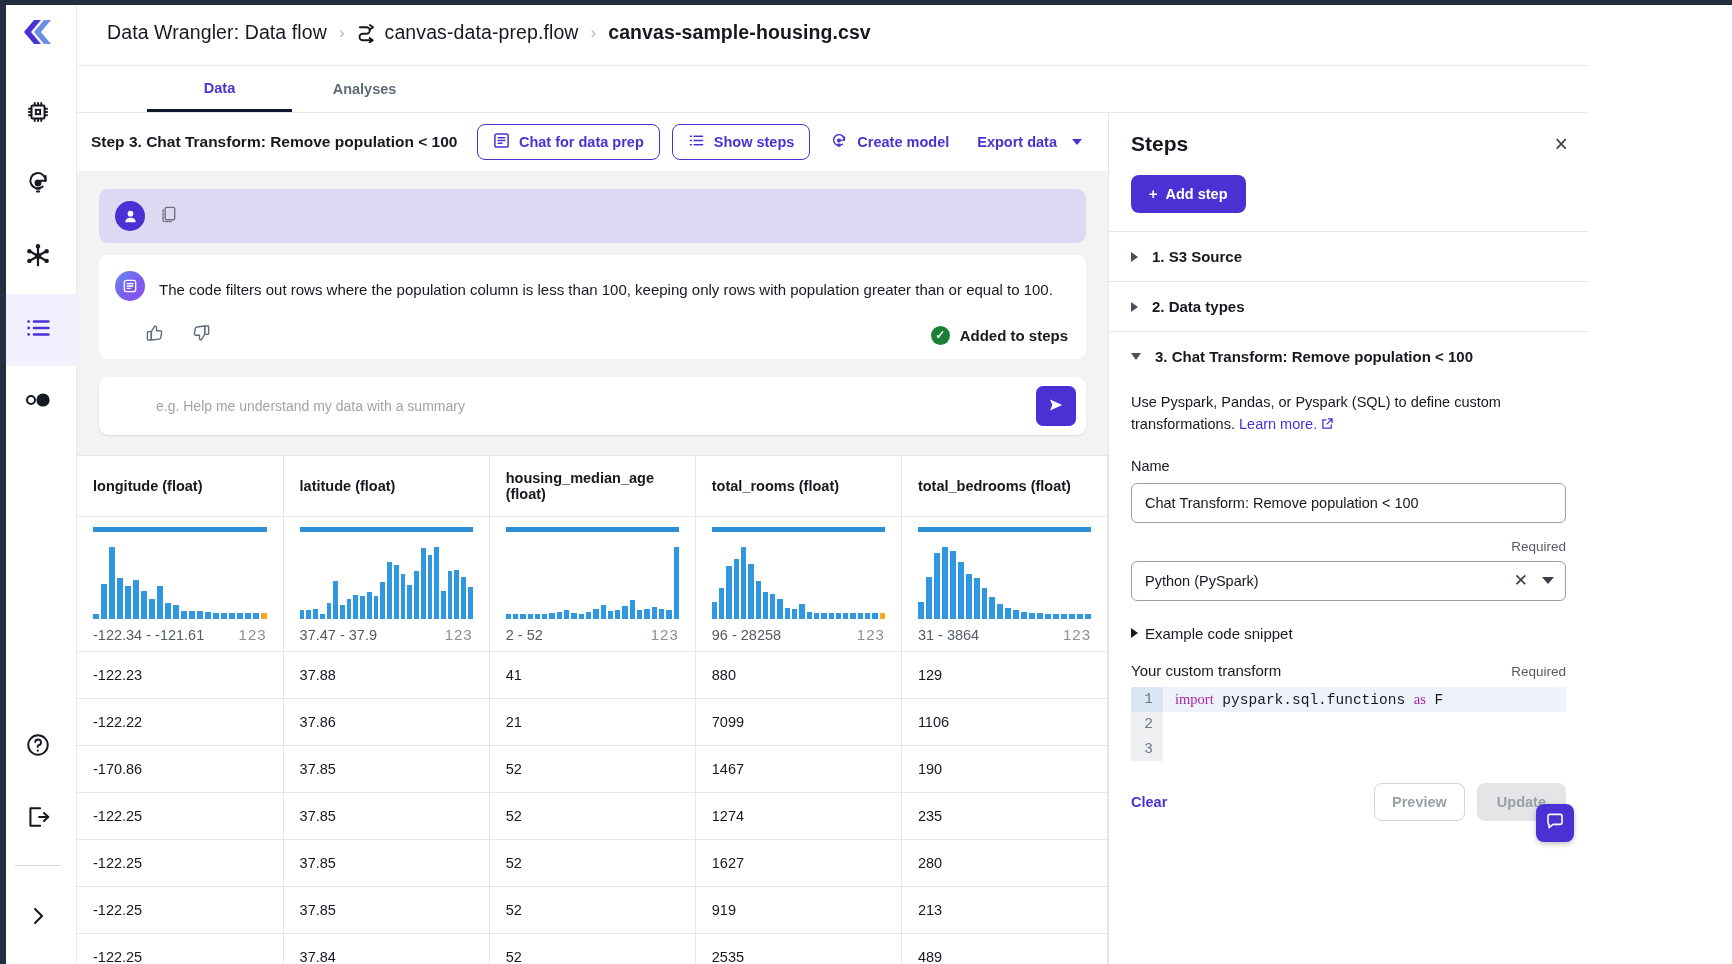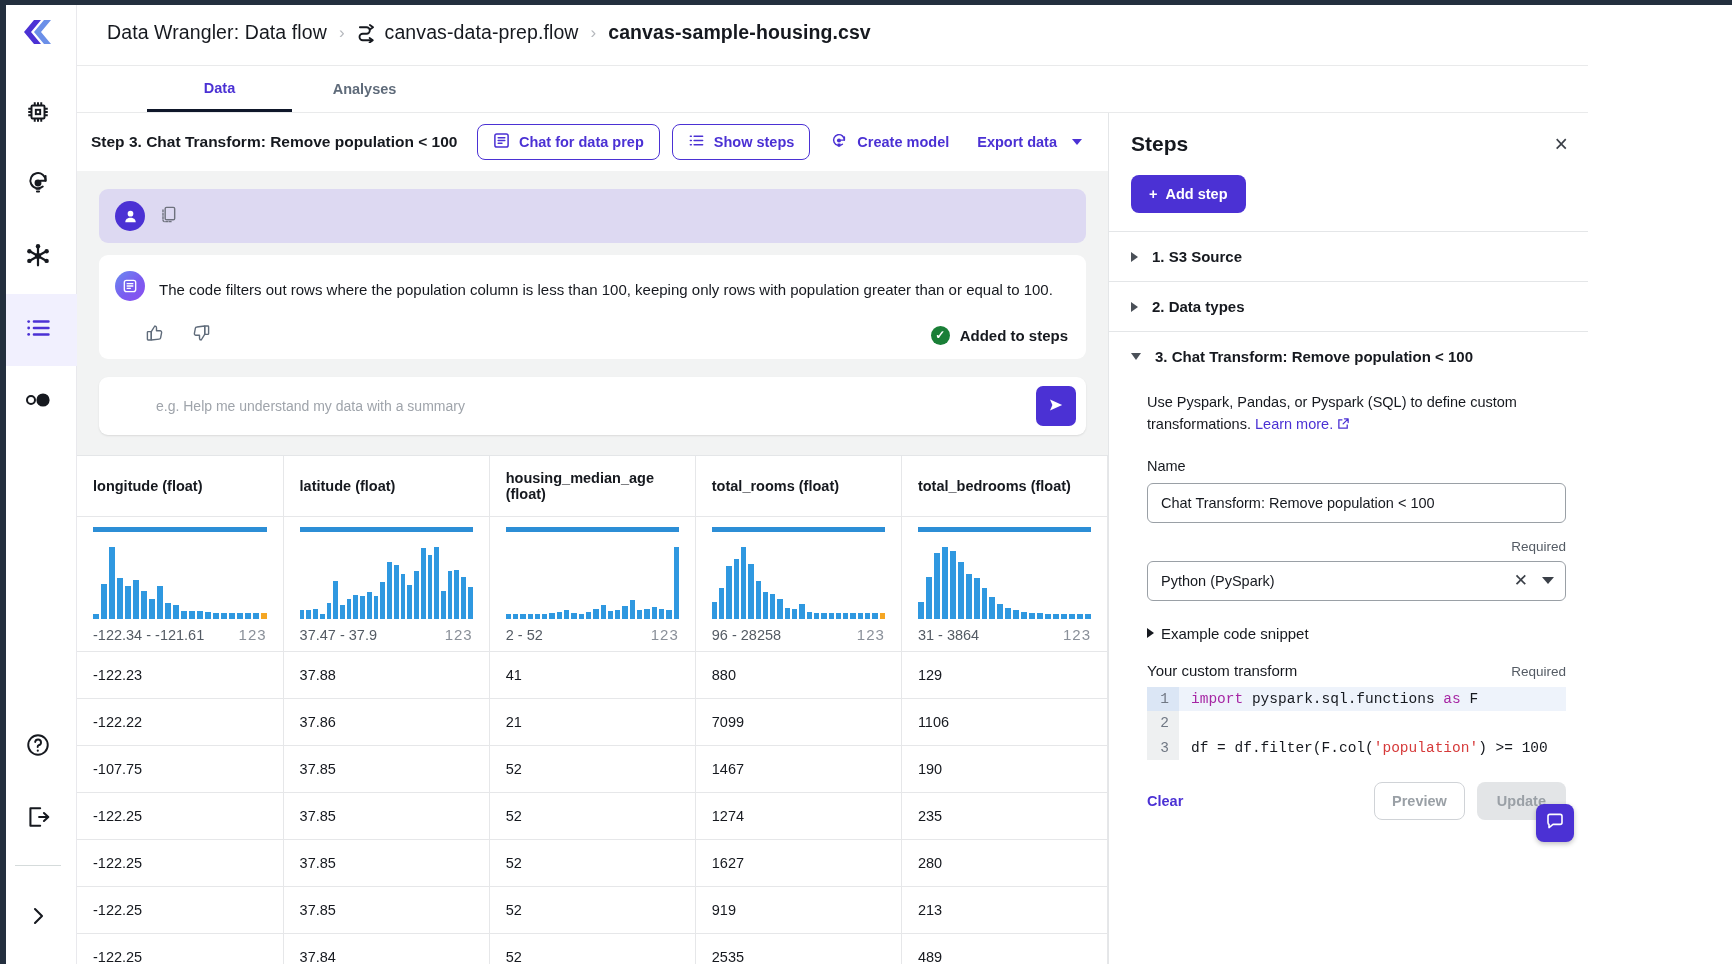--- a/index.html
+++ b/index.html
@@ -163,21 +163,21 @@
   }
   .step-row {
     border-top: 1px solid #e4e6e8;
     display: flex; align-items: center; gap: 14px;
     padding: 16px 22px; cursor: pointer;
   }
   .tri { width: 0; height: 0; border-top: 5px solid transparent; border-bottom: 5px solid transparent; border-left: 7px solid #4a5058; }
   .tri.open { border-left: 5px solid transparent; border-right: 5px solid transparent; border-top: 7px solid #4a5058; border-bottom: none; }
   .step-label { font-size: 15px; font-weight: 700; color: #16191f; }
 
-  .step-body { padding: 10px 22px 0 38px; border-top: none; }
+  .step-body { padding: 10px 22px 0 22px; border-top: none; }
   .help-text { font-size: 14.5px; color: #16191f; line-height: 1.55; }
   .lnk { color: #4b31d4; text-decoration: none; cursor: pointer; }
   .field-label { font-size: 14.5px; color: #16191f; margin: 22px 0 9px; }
   .txtfield {
     width: 100%; height: 40px; border: 1px solid #9aa0a6; border-radius: 6px;
     padding: 0 13px; font-size: 14.5px; color: #16191f; font-family: inherit; outline: none;
   }
   .required { font-size: 13.5px; color: #545b64; text-align: right; margin: 16px 0 7px; }
   .select {
     width: 100%; height: 40px; border: 1px solid #9aa0a6; border-radius: 6px;
@@ -199,21 +199,21 @@
     border-left: none; overflow: hidden; white-space: nowrap;
   }
   .cline { display: flex; }
   .cline.hl { background: #eef3fb; }
   .gut {
     width: 32px; min-width: 32px; text-align: right; padding-right: 10px;
     color: #707884; background: #eef0f1; user-select: none;
   }
   .cline.hl .gut { background: #dbe6f5; }
   .ccode { padding-left: 12px; color: #16191f; }
-  .kw { color: #a626a4; }
+  .kw { color: #a626a4; font-family: Liberation Serif, serif; }
   .str { color: #d63a3a; }
   .num { color: #16191f; }
   .btn-row { display: flex; align-items: center; margin-top: 22px; padding-bottom: 20px; }
   .clear-btn { color: #4b31d4; font-size: 14.5px; font-weight: 700; background: none; border: none; cursor: pointer; font-family: inherit; }
   .ghost-btn {
     margin-left: auto; height: 38px; padding: 0 17px; border-radius: 8px;
     border: 1px solid #d0d3d7; background: #fff; color: #9aa0a6;
     font-size: 14.5px; font-weight: 700; font-family: inherit; cursor: pointer;
   }
   .fill-btn {
@@ -643,21 +643,21 @@
                   <td class="val">129</td>
                 </tr>
                 <tr>
                   <td class="val">-122.22</td>
                   <td class="val">37.86</td>
                   <td class="val">21</td>
                   <td class="val">7099</td>
                   <td class="val">1106</td>
                 </tr>
                 <tr>
-                  <td class="val">-107.75</td>
+                  <td class="val">-170.86</td>
                   <td class="val">37.85</td>
                   <td class="val">52</td>
                   <td class="val">1467</td>
                   <td class="val">190</td>
                 </tr>
                 <tr>
                   <td class="val">-122.25</td>
                   <td class="val">37.85</td>
                   <td class="val">52</td>
                   <td class="val">1274</td>
@@ -753,21 +753,20 @@
               <div class="cline hl">
                 <span class="gut">1</span>
                 <span class="ccode"><span class="kw">import</span><span> pyspark.sql.functions </span><span class="kw">as</span><span> F</span></span>
               </div>
               <div class="cline">
                 <span class="gut">2</span>
                 <span class="ccode">&nbsp;</span>
               </div>
               <div class="cline">
                 <span class="gut">3</span>
-                <span class="ccode"><span>df = df.filter(F.col(</span><span class="str">'population'</span><span>) &gt;= </span><span class="num">100</span></span>
               </div>
             </div>
 
           <div class="btn-row">
             <button class="clear-btn">Clear</button>
             <button class="ghost-btn">Preview</button>
             <button class="fill-btn">Update</button>
           </div>
         </div>
 

